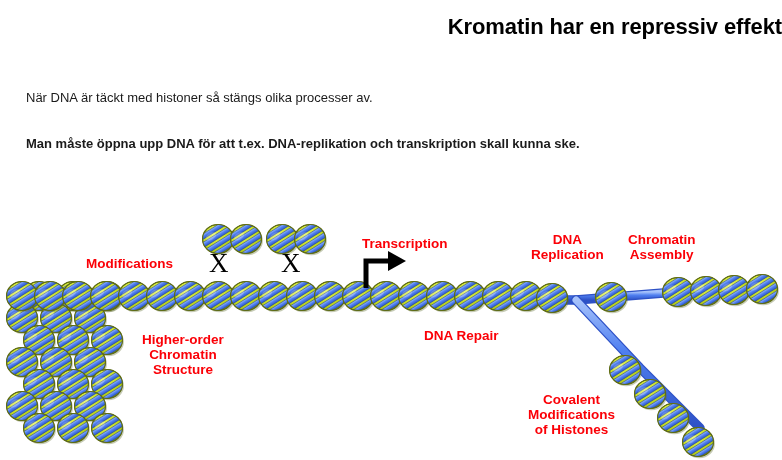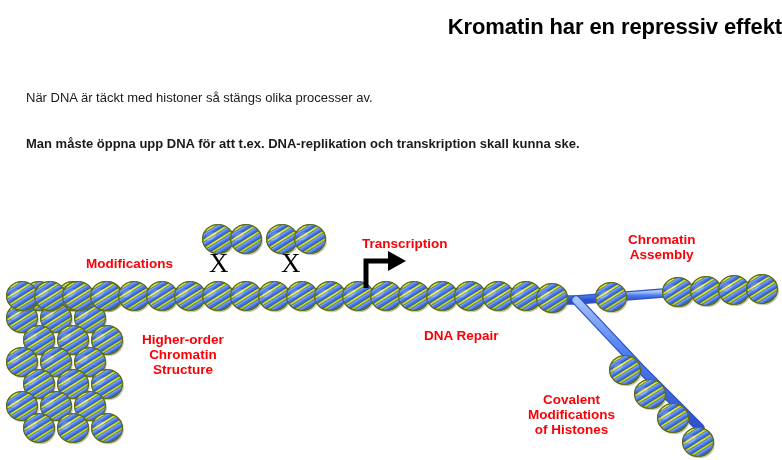--- a/index.html
+++ b/index.html
@@ -226,20 +226,22 @@
 
   <div class="diagram-label" id="label-higher-order">Higher-order
 Chromatin
 Structure</div>
 
 
   <div class="diagram-label" id="label-transcription">Transcription</div>
 
   <div class="diagram-label" id="label-dna-repair">DNA Repair</div>
 
+  <div class="diagram-label" id="label-dna-repl">DNA
+Replication</div>
 
   <div class="diagram-label" id="label-chrom-asm">Chromatin
 Assembly</div>
 
   <div class="diagram-label" id="label-covalent">Covalent
 Modifications
 of Histones</div>
 
   <div class="x-mark" id="x-mark-1">X</div>
 

